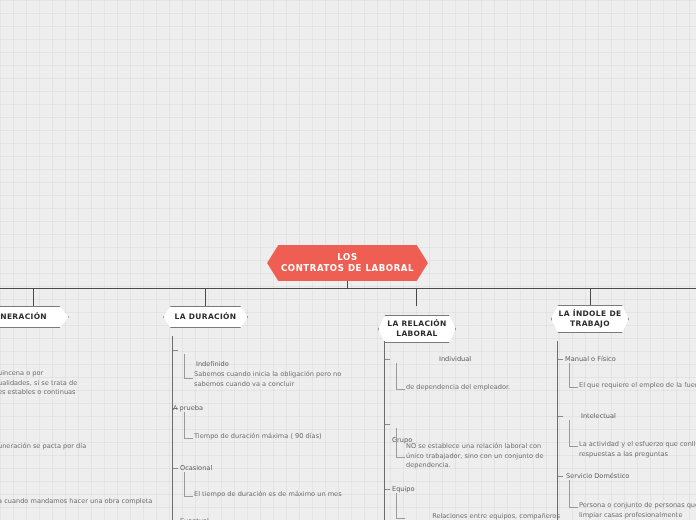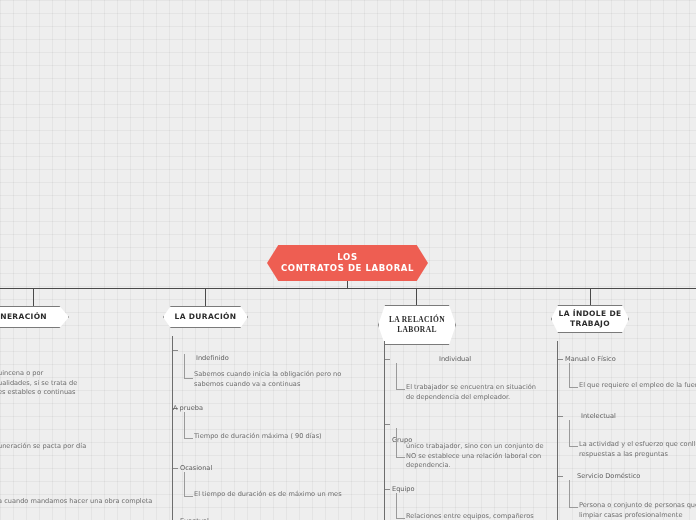--- a/index.html
+++ b/index.html
@@ -177,75 +177,74 @@
   <div class="branch-head" style="left:163px; top:306px; width:85px; height:22px;">
     <div>
       <span>LA DURACIÓN</span>
     </div>
   </div>
 
   <div class="branch-col" style="left:172px; top:336px;">
     <div class="spine" style="height:184px;"></div>
 
     <div class="topic-tick" style="left:1px; top:14px;"></div>
-    <div class="topic" style="left:8px; top:18px;padding-left:16px;">Indefinido</div>
+    <div class="topic" style="left:8px; top:24px;padding-left:16px;">Indefinido</div>
     <div class="sub-elbow" style="left:12px; top:18px; height:24px;"></div>
     <div class="detail" style="left:22px; top:34px; width:170px;">
       <div>Sabemos cuando inicia la obligación pero no</div>
-      <div>sabemos cuando va a continuas</div>
+      <div>sabemos cuando va a concluir</div>
     </div>
 
     <div class="topic-tick" style="left:1px; top:72px;"></div>
     <div class="topic" style="left:1px; top:68px;">A prueba</div>
     <div class="sub-elbow" style="left:12px; top:76px; height:26px;"></div>
     <div class="detail" style="left:22px; top:96px; width:180px;">
       <div>Tiempo de duración máxima ( 90 días)</div>
     </div>
 
     <div class="topic-tick" style="left:1px; top:132px;"></div>
     <div class="topic" style="left:8px; top:128px;">Ocasional</div>
     <div class="sub-elbow" style="left:12px; top:136px; height:24px;"></div>
     <div class="detail" style="left:22px; top:154px; width:180px;">
       <div>El tiempo de duración es de máximo un mes</div>
     </div>
 
     <div class="topic" style="left:8px; top:181px;">Eventual</div>
   </div>
 
-  <div class="branch-head" style="left:378px; top:305px; width:78px; height:40px;font-family:Liberation Serif, serif;">
+  <div class="branch-head" style="left:378px; top:315px; width:78px; height:28px;">
     <div>
       <span>LA RELACIÓN</span>
       <span>LABORAL</span>
     </div>
   </div>
 
   <div class="branch-col" style="left:384px; top:341px;">
     <div class="spine" style="height:179px;"></div>
 
     <div class="topic-tick" style="left:1px; top:18px;"></div>
     <div class="topic" style="left:12px; top:14px;margin-left:43px;">Individual</div>
     <div class="sub-elbow" style="left:12px; top:22px; height:26px;"></div>
     <div class="detail" style="left:22px; top:42px; width:160px;">
-      <div>El trabajador se encuentra en situación</div>
       <div>de dependencia del empleador.</div>
     </div>
 
     <div class="topic-tick" style="left:1px; top:83px;"></div>
     <div class="topic" style="left:8px; top:79px;margin-top:16px;">Grupo</div>
     <div class="sub-elbow" style="left:12px; top:87px; height:29px;"></div>
     <div class="detail" style="left:22px; top:101px; width:160px;">
+      <div>NO se establece una relación laboral con</div>
       <div>único trabajador, sino con un conjunto de</div>
-      <div>NO se establece una relación laboral con</div>
       <div>dependencia.</div>
     </div>
 
     <div class="topic-tick" style="left:1px; top:148px;"></div>
     <div class="topic" style="left:8px; top:144px;">Equipo</div>
     <div class="sub-elbow" style="left:12px; top:152px; height:25px;"></div>
-    <div class="detail" style="left:22px; top:171px; width:180px;">
+    <div class="detail" style="left:22px; top:171px; width:180px;text-align:center;">
       <div>Relaciones entre equipos, compañeros</div>
     </div>
   </div>
 
   <div class="branch-head" style="left:551px; top:305px; width:78px; height:28px;">
     <div>
       <span>LA ÍNDOLE DE</span>
       <span>TRABAJO</span>
     </div>
   </div>
@@ -262,21 +261,21 @@
 
     <div class="topic-tick" style="left:1px; top:75px;"></div>
     <div class="topic" style="left:8px; top:71px;margin-left:16px;">Intelectual</div>
     <div class="sub-elbow" style="left:12px; top:79px; height:26px;"></div>
     <div class="detail" style="left:22px; top:99px; width:180px;">
       <div>La actividad y el esfuerzo que conlleva</div>
       <div>respuestas a las preguntas</div>
     </div>
 
     <div class="topic-tick" style="left:1px; top:135px;"></div>
-    <div class="topic" style="left:20px; top:131px;">Servicio Doméstico</div>
+    <div class="topic" style="left:9px; top:131px;">Servicio Doméstico</div>
     <div class="sub-elbow" style="left:12px; top:139px; height:27px;"></div>
     <div class="detail" style="left:22px; top:160px; width:180px;">
       <div>Persona o conjunto de personas que s</div>
       <div>limpiar casas profesionalmente</div>
     </div>
   </div>
 
 </div>
 
 </body></html>

